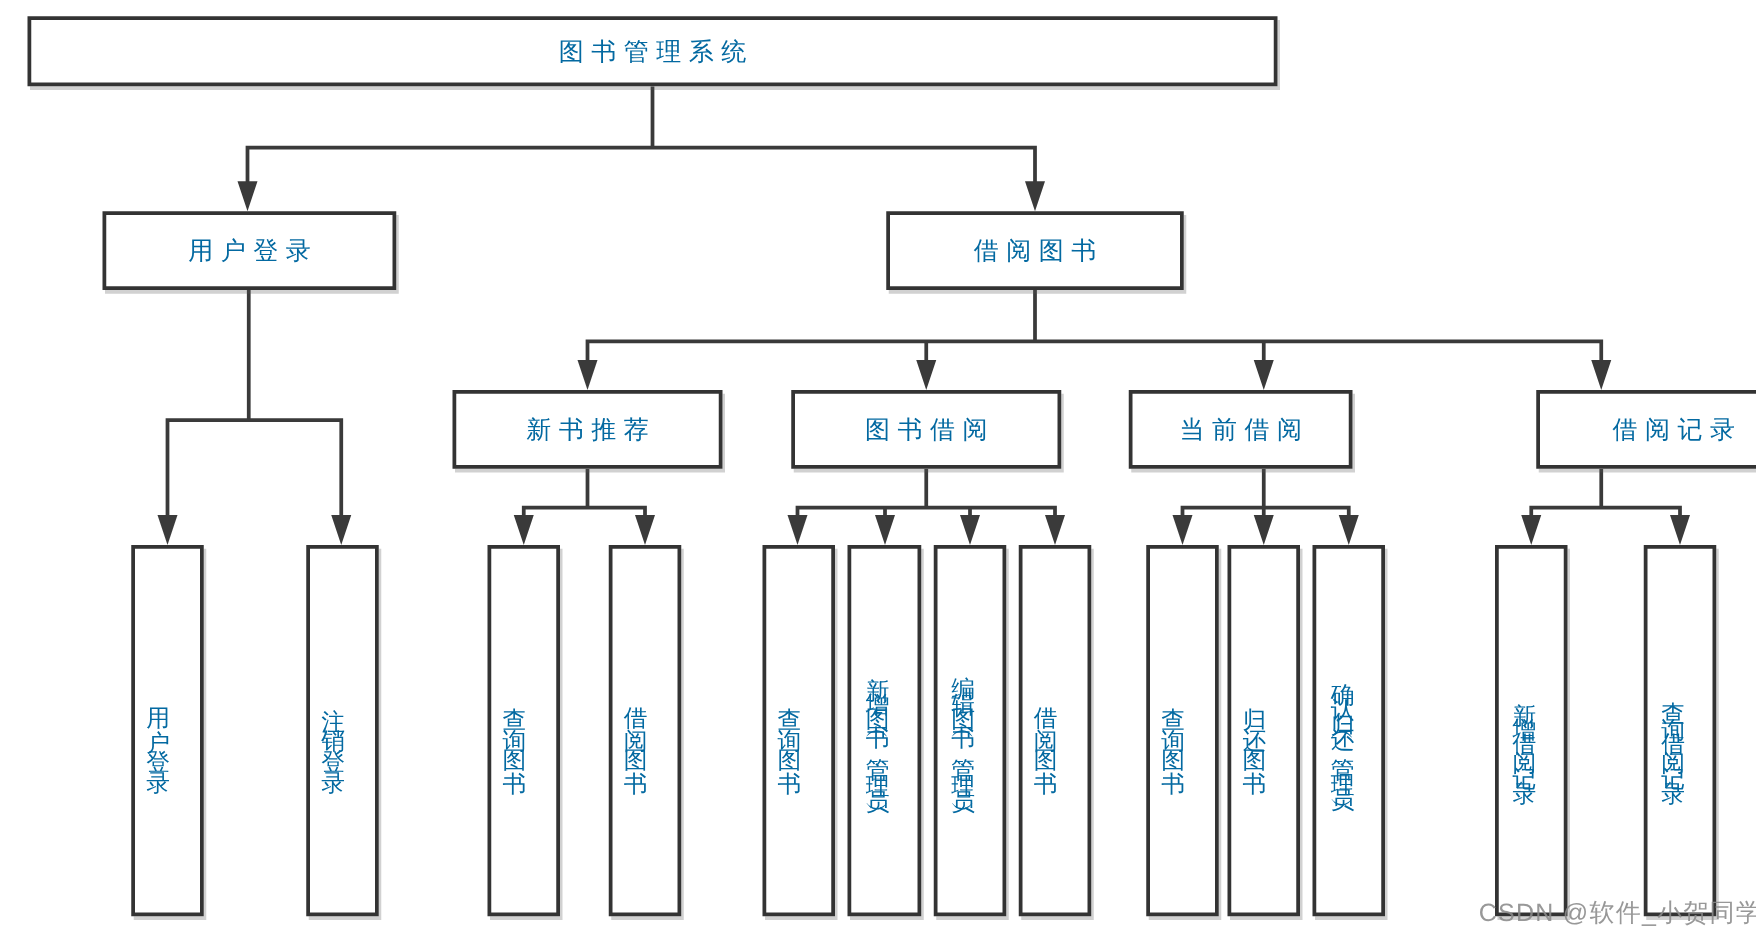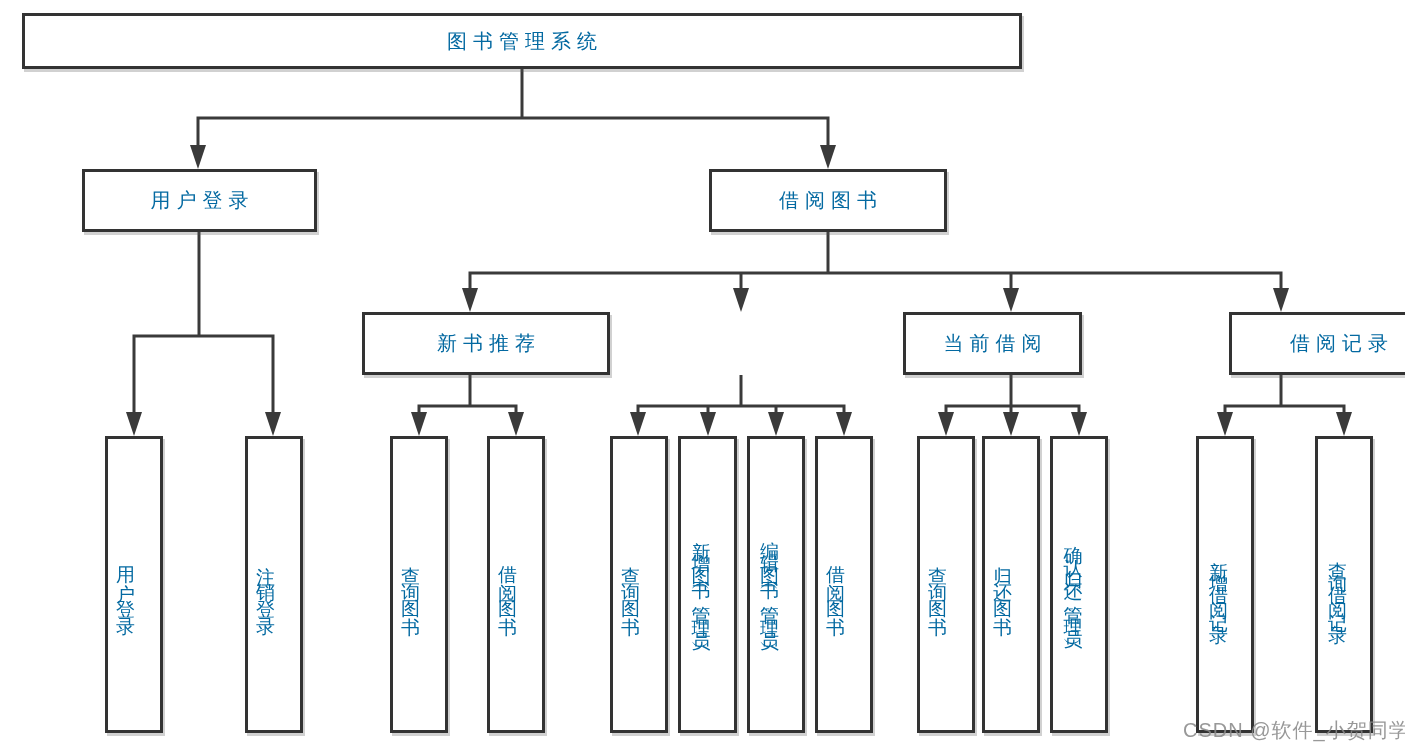--- a/index.html
+++ b/index.html
@@ -141,22 +141,25 @@
     <span>图书管理系统</span>
   </div>
 
   <div class="box hbox" style="left:82px; top:169px; width:235px; height:63px;">
     <span>用户登录</span>
   </div>
   <div class="box hbox" style="left:709px; top:169px; width:238px; height:63px;">
     <span>借阅图书</span>
   </div>
 
-  <div class="box hbox" style="left:362px; top:312px; width:248px; height:63px;">
+  <div class="box hbox" style="left:362px; top:312px; width:216px; height:63px;">
     <span>新书推荐</span>
+  </div>
+  <div class="box hbox" style="left:633px; top:312px; width:216px; height:63px;">
+    <span>图书借阅</span>
   </div>
   <div class="box hbox" style="left:903px; top:312px; width:179px; height:63px;">
     <span>当前借阅</span>
   </div>
   <div class="box hbox" style="left:1229px; top:312px; width:220px; height:63px;">
     <span>借阅记录</span>
   </div>
 
   <div class="box vbox ls17" style="left:105px; top:436px; width:58px; height:297px;">
     <span>用户登录</span>

